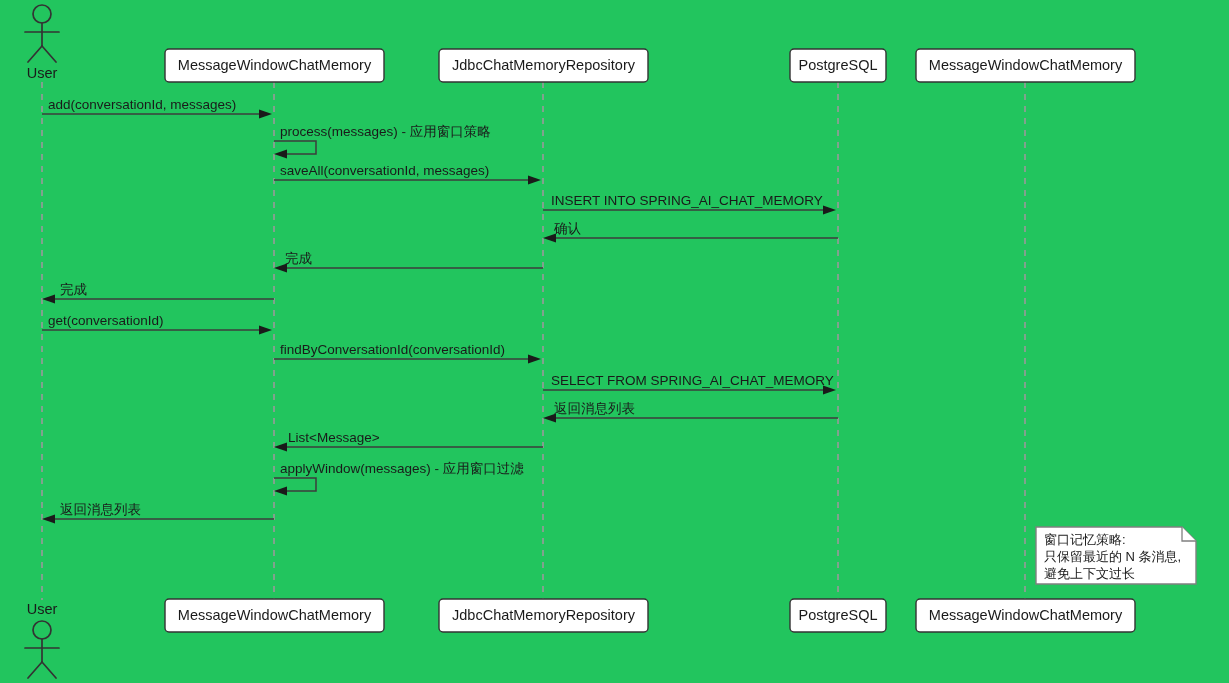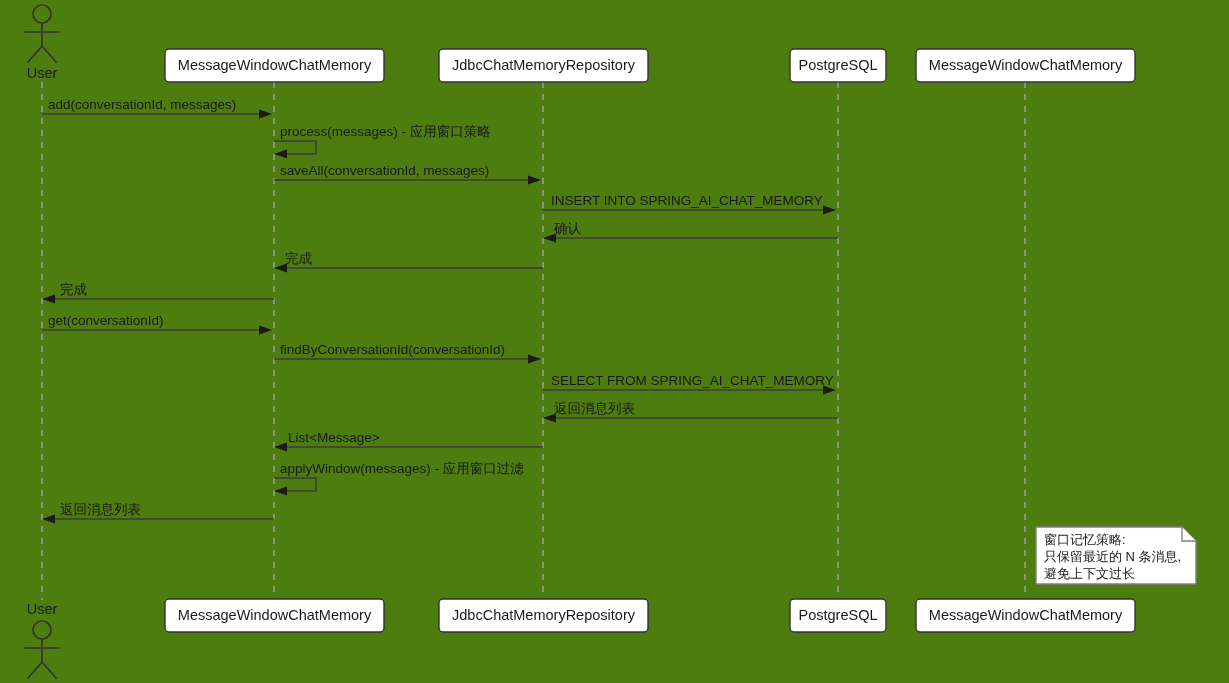--- a/index.html
+++ b/index.html
@@ -7,21 +7,21 @@
     padding: 0;
     background: #ffffff;
   }
   body {
     font-family: "Liberation Sans", "DejaVu Sans", sans-serif;
   }
   #diagram-root {
     position: relative;
     width: 1229px;
     height: 683px;
-    background: #4d7c0f;
+    background: #22c55e;
     overflow: hidden;
   }
   svg#seq-svg {
     position: absolute;
     left: 0;
     top: 0;
     width: 1229px;
     height: 683px;
   }
   .lifeline {

